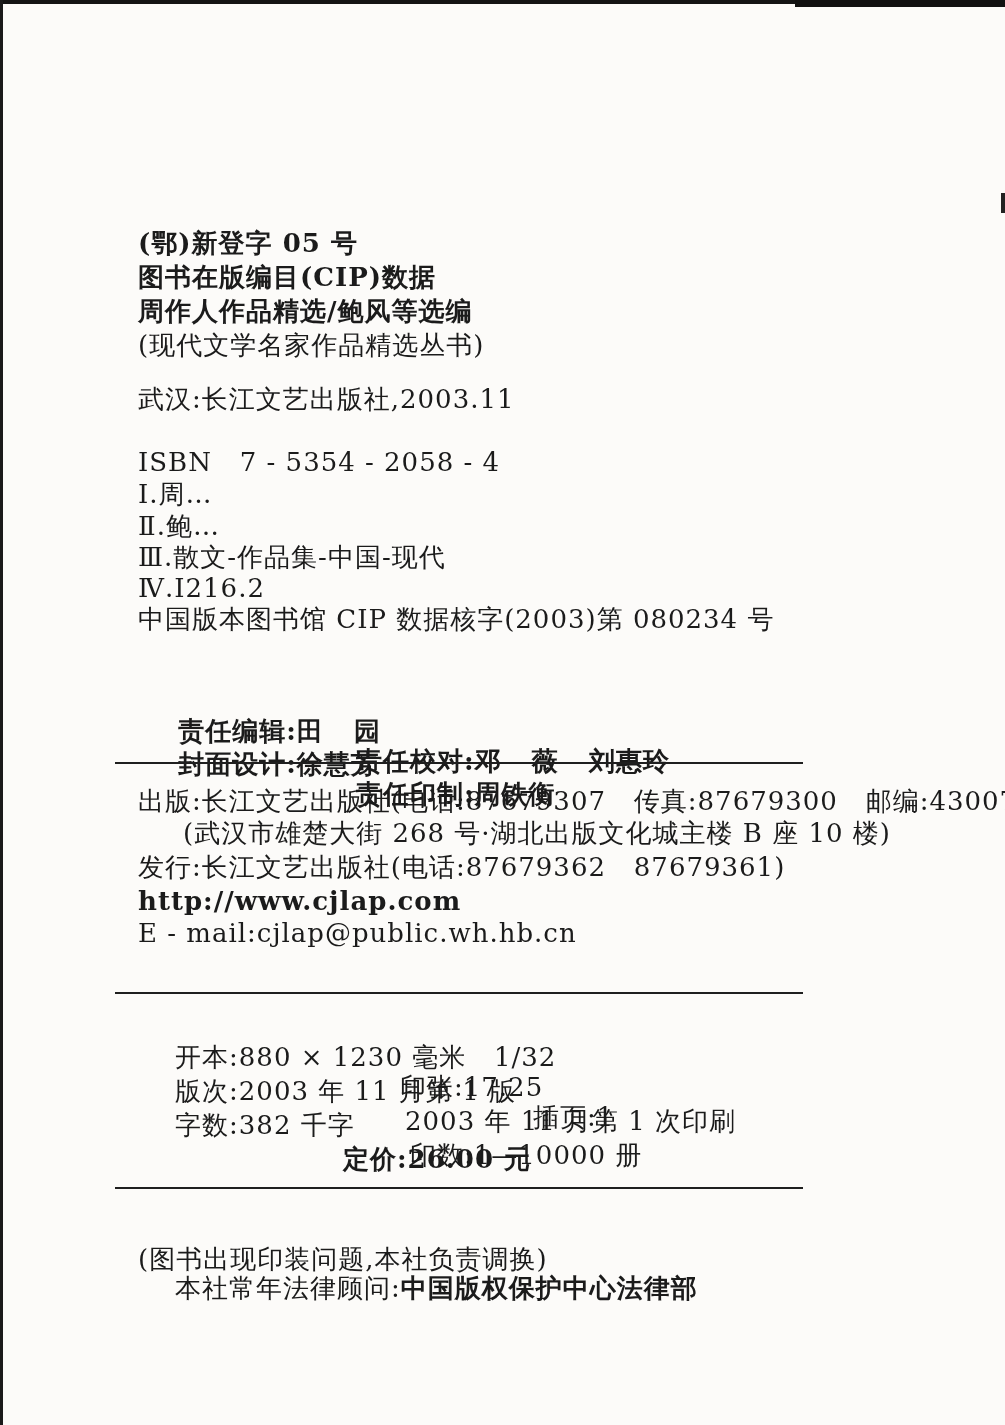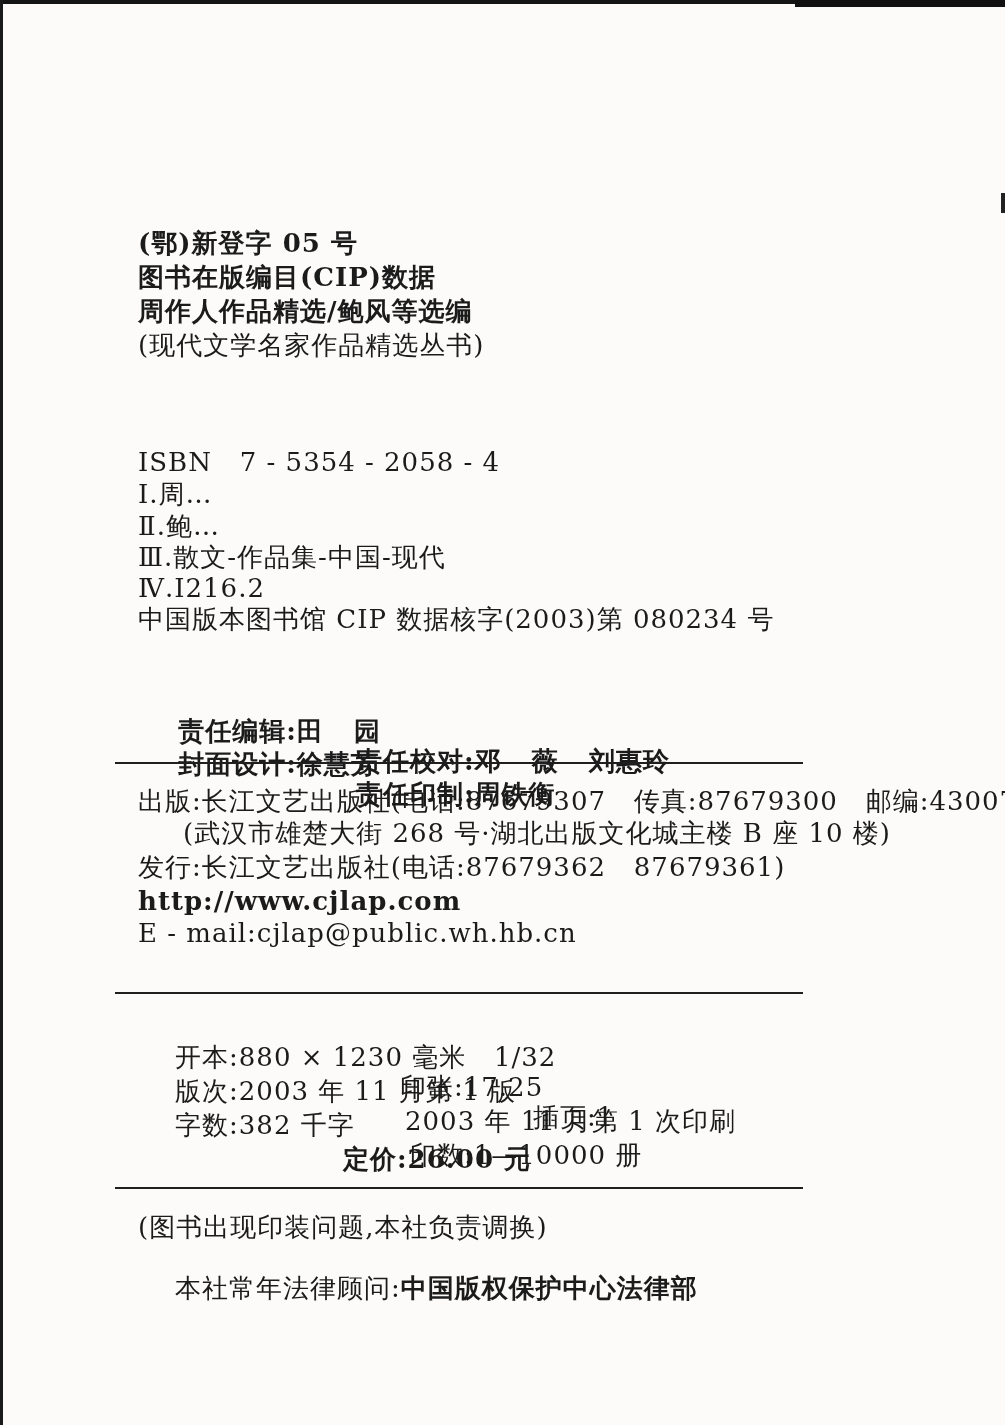--- a/index.html
+++ b/index.html
@@ -56,20 +56,21 @@
   <div class="scan-bar-top"></div>
   <div class="scan-bar-top-right"></div>
   <div class="scan-bar-left"></div>
   <div class="scan-mark-right"></div>
 
   <div class="line bold" style="top:228px">(鄂)新登字 05 号</div>
   <div class="line bold" style="top:262px">图书在版编目(CIP)数据</div>
   <div class="line bold" style="top:296px">周作人作品精选/鲍风等选编</div>
   <div class="line" style="top:330px">(现代文学名家作品精选丛书)</div>
 
+  <div class="line" style="top:384px">武汉:长江文艺出版社,2003.11</div>
   <div class="line" style="top:447px">ISBN   7 - 5354 - 2058 - 4</div>
   <div class="line" style="top:479px">Ⅰ.周…</div>
   <div class="line" style="top:511px">Ⅱ.鲍…</div>
   <div class="line" style="top:542px">Ⅲ.散文-作品集-中国-现代</div>
   <div class="line" style="top:573px">Ⅳ.I216.2</div>
   <div class="line" style="top:604px">中国版本图书馆 CIP 数据核字(2003)第 080234 号</div>
 
   <div class="line bold" style="top:686px">
     <span>责任编辑:田   园</span>
     <span class="col2" style="left:218px">责任校对:邓   薇   刘惠玲</span>
@@ -103,15 +104,15 @@
     <span class="col2" style="left:272px">印数:1—10000 册</span>
   </div>
 
   <div class="line bold" style="top:1144px; left:320px">定价:26.00 元</div>
 
   <div class="rule" style="top:1187px"></div>
 
   <div class="line" style="top:1243px">
     <span>本社常年法律顾问:</span><span class="bold">中国版权保护中心法律部</span>
   </div>
-  <div class="line" style="top:1212px">(图书出现印装问题,本社负责调换)</div>
+  <div class="line" style="top:1244px">(图书出现印装问题,本社负责调换)</div>
 
 </div>
 
 </body></html>

